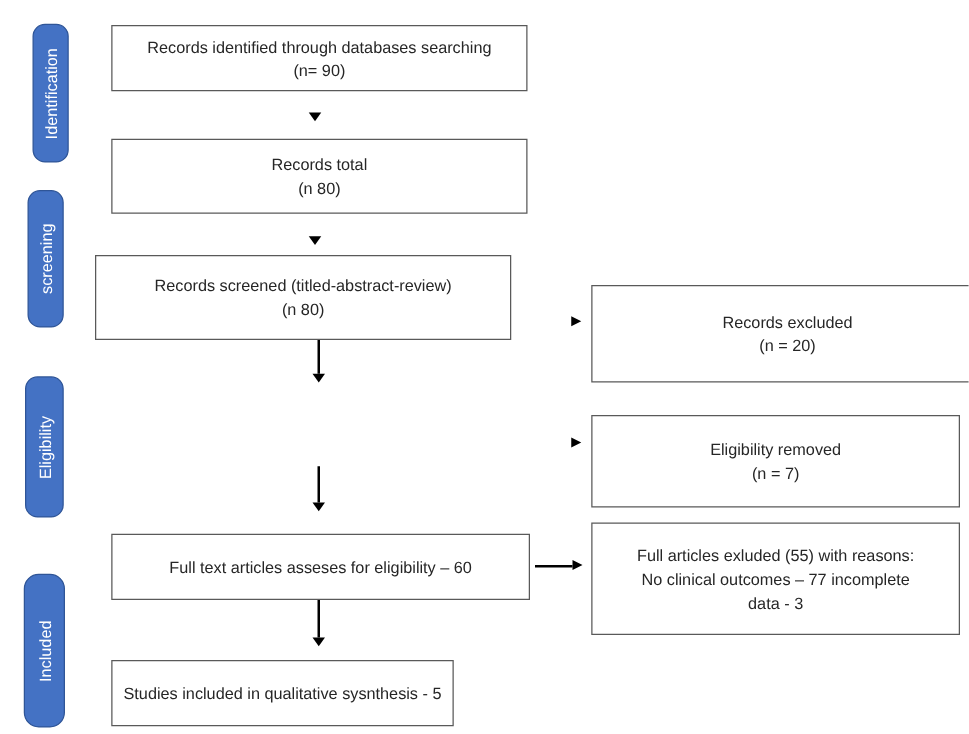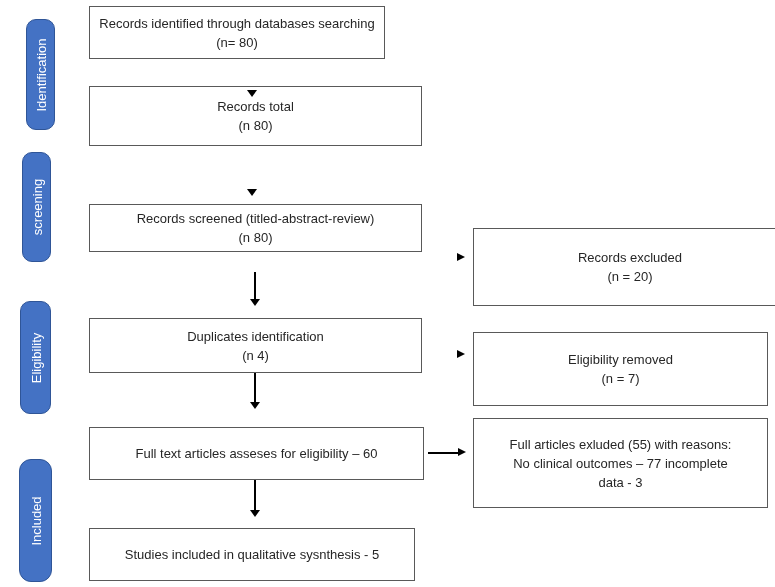--- a/index.html
+++ b/index.html
@@ -71,45 +71,41 @@
   <div class="stage" style="left:22px; top:152px; width:29px; height:110px">
     <span class="stage-text">screening</span>
   </div>
   <div class="stage" style="left:20px; top:301px; width:31px; height:113px">
     <span class="stage-text">Eligibility</span>
   </div>
   <div class="stage" style="left:19px; top:459px; width:33px; height:123px; border-radius:12px">
     <span class="stage-text">Included</span>
   </div>
 
-  <div class="box" style="left:89px; top:6px; width:296px; height:53px">
+  <div class="box" style="left:89px; top:20px; width:333px; height:53px">
     <div>Records identified through databases searching</div>
-    <div>(n= 80)</div>
+    <div>(n= 90)</div>
   </div>
 
-  <div class="box" style="left:89px; top:86px; width:333px; height:60px">
+  <div class="box" style="left:89px; top:111px; width:333px; height:60px">
     <div>Records total</div>
     <div>(n 80)</div>
   </div>
 
-  <div class="box" style="left:89px; top:204px; width:333px; height:48px">
+  <div class="box" style="left:76px; top:204px; width:333px; height:68px">
     <div>Records screened (titled-abstract-review)</div>
     <div>(n 80)</div>
   </div>
 
-  <div class="box" style="left:89px; top:318px; width:333px; height:55px">
-    <div>Duplicates identification</div>
-    <div>(n 4)</div>
-  </div>
 
   <div class="box" style="left:89px; top:427px; width:335px; height:53px">
     <div>Full text articles asseses for eligibility – 60</div>
   </div>
 
-  <div class="box" style="left:89px; top:528px; width:326px; height:53px">
+  <div class="box" style="left:89px; top:528px; width:274px; height:53px">
     <div>Studies included in qualitative sysnthesis - 5</div>
   </div>
 
   <div class="box" style="left:473px; top:228px; width:314px; height:78px">
     <div>Records excluded</div>
     <div>(n = 20)</div>
   </div>
 
   <div class="box" style="left:473px; top:332px; width:295px; height:74px">
     <div>Eligibility removed</div>

